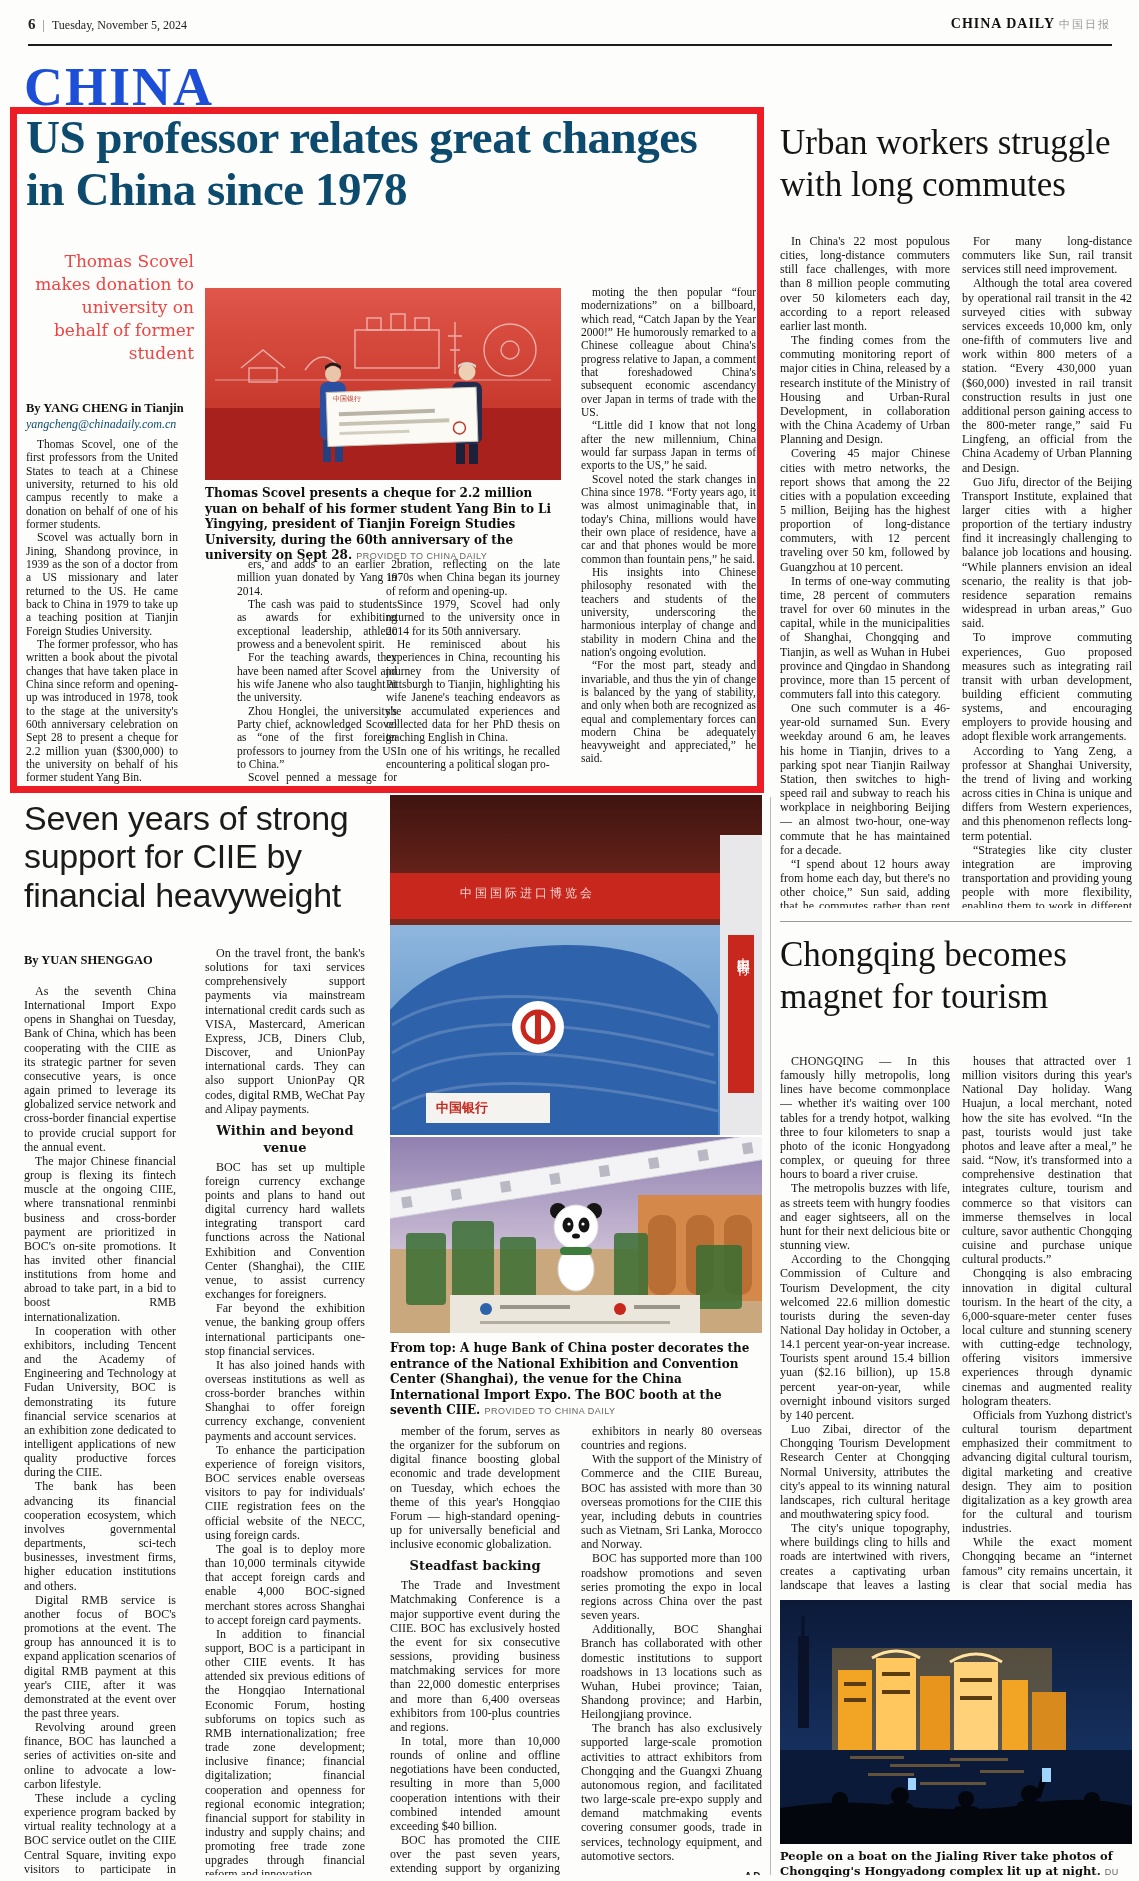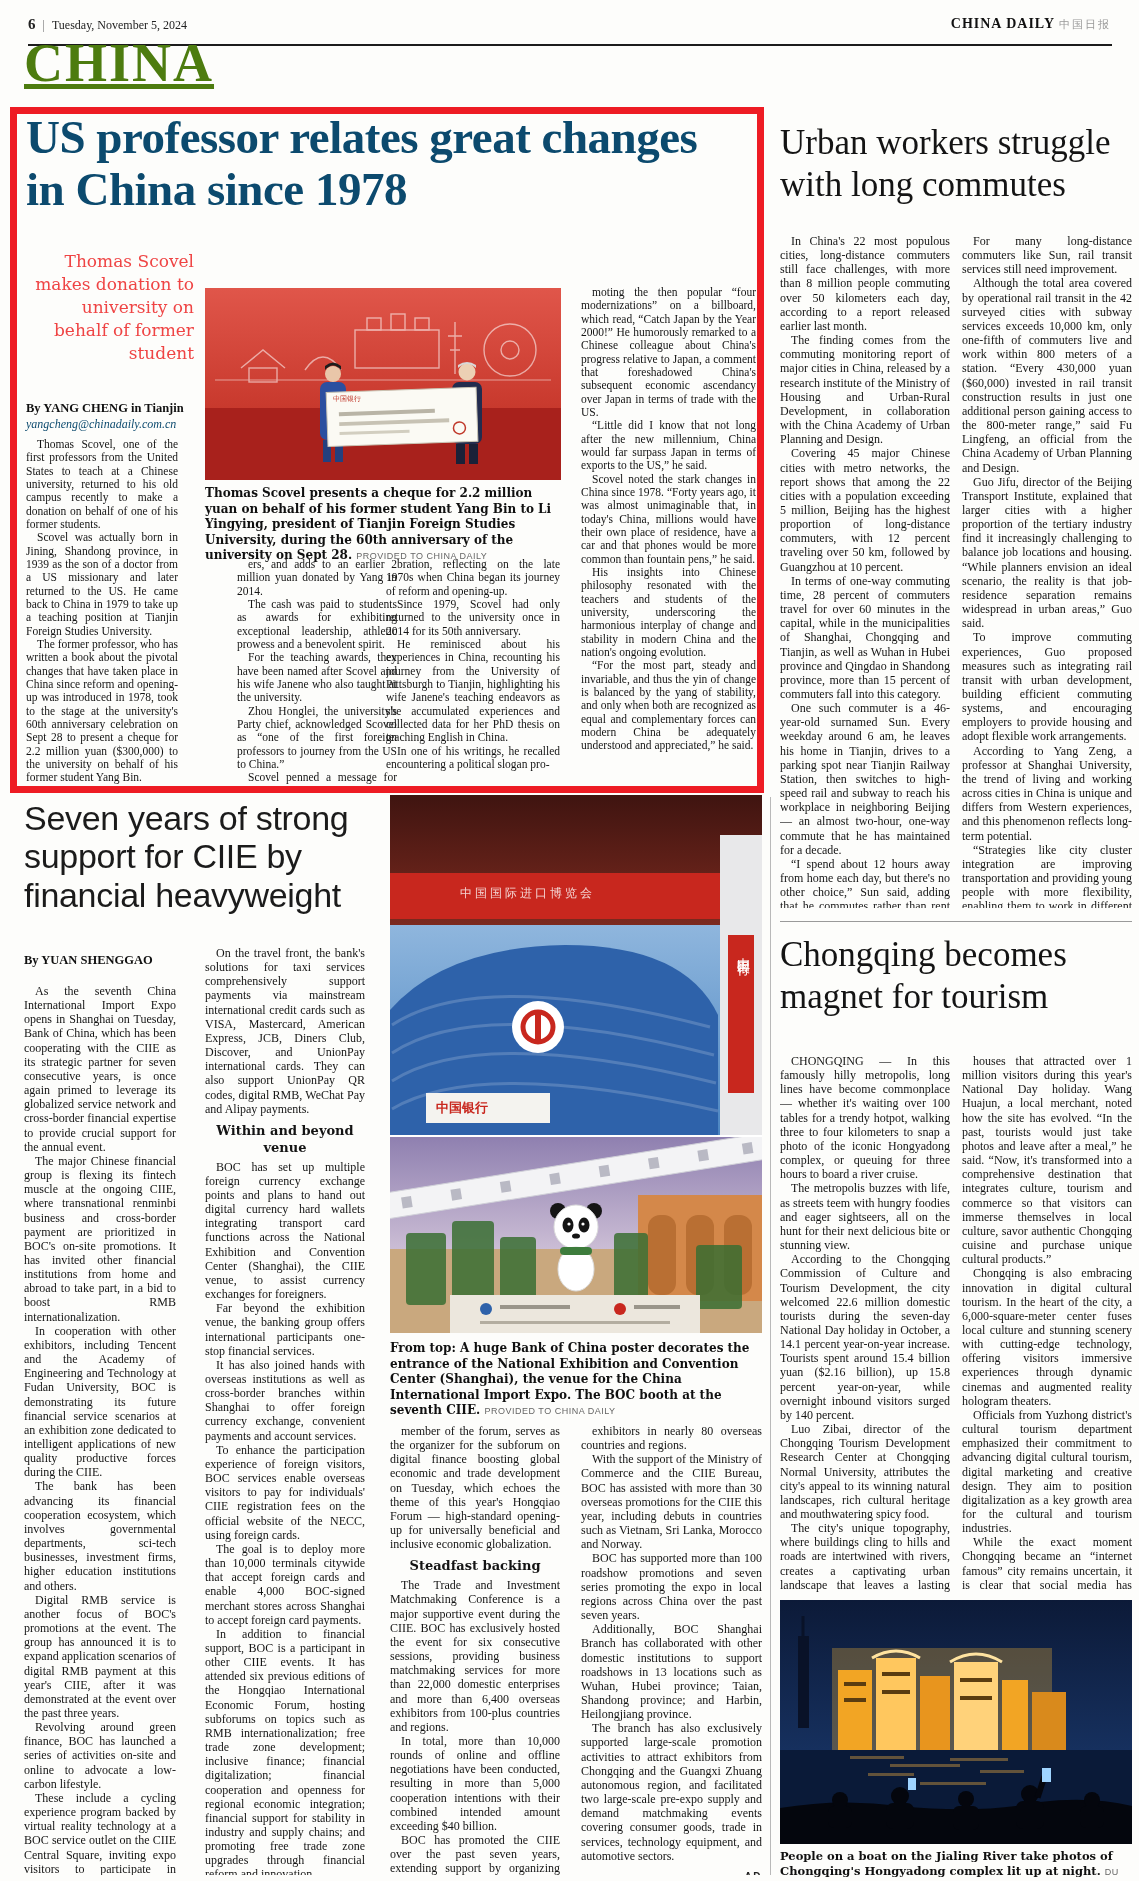--- a/index.html
+++ b/index.html
@@ -6,21 +6,21 @@
   #page{position:relative;width:1139px;height:1881px;background:#fdfdfb;margin:0 auto;
         font-family:"Liberation Serif",serif;color:#141414;overflow:hidden;}
   .abs{position:absolute;}
   
   .hdr-left{left:28px;top:16px;font:12px "Liberation Serif",serif;color:#222;}
   .hdr-left b{font-size:15px;}
   .hdr-sep{margin:0 7px;color:#777;}
   .hdr-right{right:28px;top:16px;font:bold 14px "Liberation Serif",serif;letter-spacing:1px;color:#111;}
   .mast-cn{font-weight:normal;font-size:11px;color:#999;letter-spacing:2px;}
   .hdr-rule{left:28px;top:44px;width:1084px;height:2px;background:#1c1c1c;}
-  .section-title{left:24px;top:36px;font:bold 54px/1 "Liberation Serif",serif;color:#4d7c0f;letter-spacing:2px;text-decoration:underline;}
+  .section-title{left:24px;top:60px;font:bold 54px/1 "Liberation Serif",serif;color:#1d4ed8;letter-spacing:2px;text-decoration:underline;}
   
   .red-box{left:10px;top:107px;width:740px;height:672px;border:7px solid #ee1c24;z-index:5;pointer-events:none;}
   
   .headline-xl{left:26px;top:112px;width:706px;font:bold 47px/1.1 "Liberation Serif",serif;color:#0c4a6e;letter-spacing:-0.5px;}
   .headline-serif{font:35px/1.2 "Liberation Serif",serif;color:#141414;}
   .headline-sans{left:24px;top:799px;width:340px;font:34px/1.13 "Liberation Sans",sans-serif;color:#1b1b1b;letter-spacing:-0.3px;}
   .deck{left:26px;top:250px;width:168px;font:17px/1.35 "DejaVu Serif",serif;color:#ef4444;text-align:right;}
   .byline{font:bold 12.5px/1.3 "Liberation Serif",serif;color:#111;}
   .byline .email{display:block;font:italic 12px/1.4 "Liberation Serif",serif;font-weight:normal;color:#0c4a6e;}
   
@@ -135,21 +135,21 @@
         <p class="para">bration, reflecting on the late 1970s when China began its journey of reform and opening-up.</p>
         <p class="para">Since 1979, Scovel had only returned to the university once in 2014 for its 50th anniversary.</p>
         <p class="para">He reminisced about his experiences in China, recounting his journey from the University of Pittsburgh to Tianjin, highlighting his wife Janene's teaching endeavors as she accumulated experiences and collected data for her PhD thesis on teaching English in China.</p>
         <p class="para">In one of his writings, he recalled encountering a political slogan pro-</p>
       </div>
     <div class="abs col" style="left:581px;top:286px;width:175px;height:498px;">
         <p class="para">moting the then popular “four modernizations” on a billboard, which read, “Catch Japan by the Year 2000!” He humorously remarked to a Chinese colleague about China's progress relative to Japan, a comment that foreshadowed China's subsequent economic ascendancy over Japan in terms of trade with the US.</p>
         <p class="para">“Little did I know that not long after the new millennium, China would far surpass Japan in terms of exports to the US,” he said.</p>
         <p class="para">Scovel noted the stark changes in China since 1978. “Forty years ago, it was almost unimaginable that, in today's China, millions would have their own place of residence, have a car and that phones would be more common than fountain pens,” he said.</p>
         <p class="para">His insights into Chinese philosophy resonated with the teachers and students of the university, underscoring the harmonious interplay of change and stability in modern China and the nation's ongoing evolution.</p>
-        <p class="para">“For the most part, steady and invariable, and thus the yin of change is balanced by the yang of stability, and only when both are recognized as equal and complementary forces can modern China be adequately understood and appreciated,” he said.</p>
+        <p class="para">“For the most part, steady and invariable, and thus the yin of change is balanced by the yang of stability, and only when both are recognized as equal and complementary forces can modern China be adequately heavyweight and appreciated,” he said.</p>
       </div>
   </div>
 
   <div class="art-std">
     <div class="abs headline-sans">Seven years of strong support for CIIE by financial heavyweight</div>
     <div class="abs byline" style="left:24px;top:952px;width:170px;">By YUAN SHENGGAO</div>
     <div class="abs col" style="left:24px;top:984px;width:152px;height:891px;">
         <p class="para">As the seventh China International Import Expo opens in Shanghai on Tuesday, Bank of China, which has been cooperating with the CIIE as its strategic partner for seven consecutive years, is once again primed to leverage its globalized service network and cross-border financial expertise to provide crucial support for the annual event.</p>
         <p class="para">The major Chinese financial group is flexing its fintech muscle at the ongoing CIIE, where transnational renminbi business and cross-border payment are prioritized in BOC's on-site promotions. It has invited other financial institutions from home and abroad to take part, in a bid to boost RMB internationalization.</p>
         <p class="para">In cooperation with other exhibitors, including Tencent and the Academy of Engineering and Technology at Fudan University, BOC is demonstrating its future financial service scenarios at an exhibition zone dedicated to intelligent applications of new quality productive forces during the CIIE.</p>

